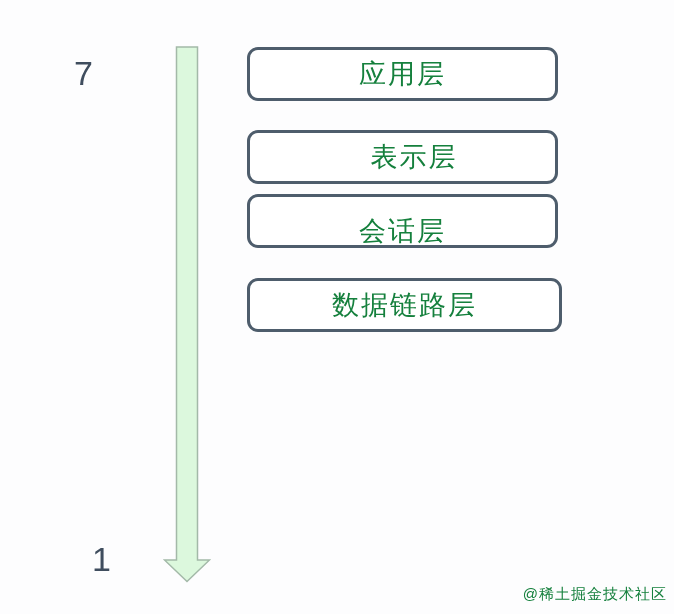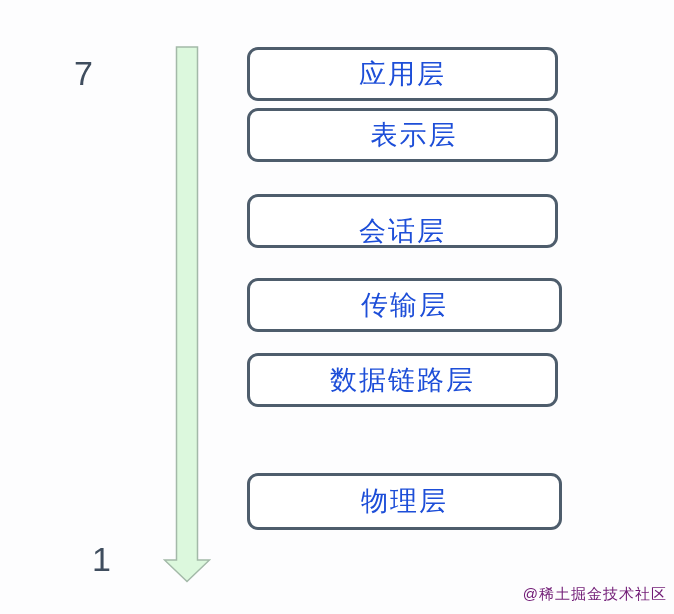--- a/index.html
+++ b/index.html
@@ -39,38 +39,38 @@
     width: 311px; height: 54px;
     background: #ffffff;
     border: 3px solid #4e5d6c;
     border-radius: 11px;
     box-sizing: border-box;
     display: flex;
     align-items: center;
     justify-content: center;
   }
   .layer-box:nth-child(1) { top: 47px; }
-  .layer-box:nth-child(2) { top: 108px; padding-left: 23px; }
+  .layer-box:nth-child(2) { top: 130px; padding-left: 23px; }
   .layer-box:nth-child(3) { top: 194px; align-items: flex-end; }
   .layer-box:nth-child(4) { top: 278px; width: 315px; }
   .layer-box:nth-child(5) { top: 353px; }
   .layer-box:nth-child(6) { top: 433px; width: 315px; height: 57px; margin-top: 40px; }
   .layer-box:nth-child(7) { top: 519px; height: 57px; }
   .layer-label {
-    color: #1d4ed8;
+    color: #15803d;
     font-size: 27px;
     letter-spacing: 2px;
     line-height: 1;
     user-select: none;
   }
   .watermark {
     position: absolute;
     right: 7px; top: 585px;
     font-size: 15px;
-    color: #701a75;
+    color: #15803d;
     letter-spacing: 1px;
     user-select: none;
   }
 </style>
 </head>
 <body>
 
 <div class="canvas">
 
   <div class="num-label num-top">7</div>
@@ -85,25 +85,19 @@
     <div class="layer-box">
       <span class="layer-label">应用层</span>
     </div>
     <div class="layer-box">
       <span class="layer-label">表示层</span>
     </div>
     <div class="layer-box">
       <span class="layer-label">会话层</span>
     </div>
     <div class="layer-box">
-      <span class="layer-label">传输层</span>
-    </div>
-    <div class="layer-box">
       <span class="layer-label">数据链路层</span>
-    </div>
-    <div class="layer-box">
-      <span class="layer-label">物理层</span>
     </div>
   </div>
 
   <div class="watermark">@稀土掘金技术社区</div>
 
 </div>
 
 </body></html>

